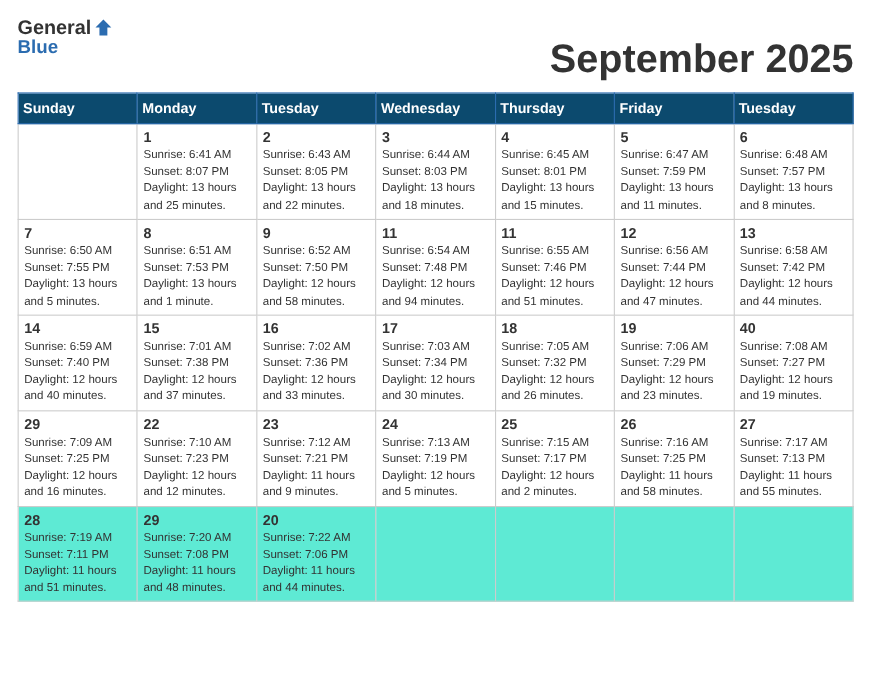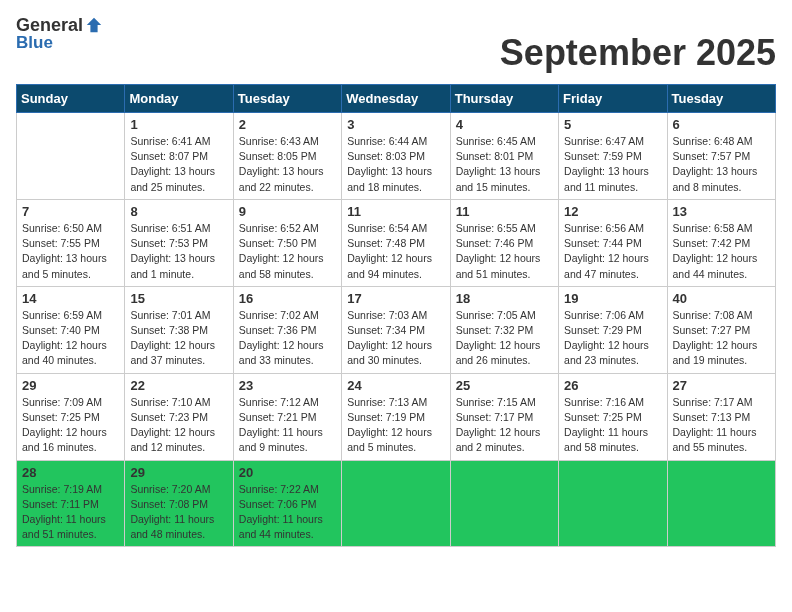--- a/index.html
+++ b/index.html
@@ -80,21 +80,21 @@
     .day-info {
       line-height: 1.45;
     }
     .empty-cell {
       background: #fff;
     }
     .week-row td {
       background: #fff;
     }
     .last-row td {
-      background: #22c55e;
+      background: #5eead4;
     }
   </style>
 </head>
 <body>
 
 <div class="header">
   <div class="logo">
     <div class="logo-text">
       <span class="logo-general">General</span>
       <svg class="logo-icon" viewBox="0 0 20 20">

